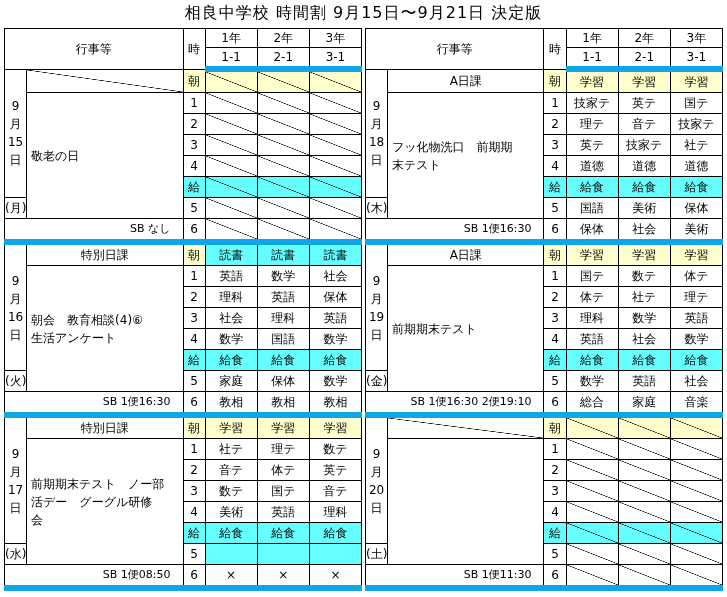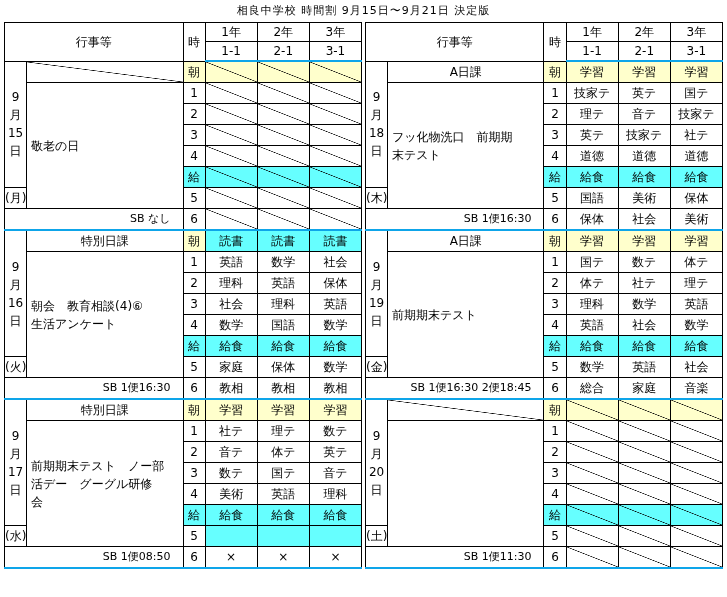--- a/index.html
+++ b/index.html
@@ -6,21 +6,21 @@
   body{
     width:727px;height:597px;
     background:#ffffff;
     font-family:"DejaVu Sans","Liberation Sans",sans-serif;
     font-size:12px;
     color:#000;
     overflow:hidden;
   }
   #title{
     text-align:center;
-    font-size:11px;
+    font-size:16px;
     letter-spacing:1px;
     padding:3px 0 4px 0;
   }
   #sheet{
     position:relative;
     width:719px;
     margin:0 auto;
     display:flex;
     gap:0;
   }
@@ -61,21 +61,21 @@
     position:relative;
   }
   .slash::after{
     content:"";
     position:absolute;
     left:0;top:0;right:0;bottom:0;
     background:linear-gradient(to top right, transparent calc(50% - 0.6px), #000 50%, transparent calc(50% + 0.6px));
   }
   .hdr-top{height:18px;}
   .hdr-bot{height:18px;}
-  .bold-b{border-bottom:2px solid #0ea5e9;}
+  .bold-b{border-bottom:6px solid #0ea5e9;}
   .sbrow{text-align:right;padding-right:12px;}
 </style>
 </head>
 <body>
 
 <div id="title">相良中学校  時間割  9月15日〜9月21日  決定版</div>
 
 <div id="sheet">
   <table class="half">
     <colgroup>
@@ -376,21 +376,21 @@
           <td class="cyan">給食</td>
         </tr>
         <tr>
           <td class="datecell">(金)</td>
           <td class="white">5</td>
           <td class="white">数学</td>
           <td class="white">英語</td>
           <td class="white">社会</td>
         </tr>
         <tr>
-          <td colspan="2" class="sbrow small bold-b">SB  1便16:30  2便18:45</td>
+          <td colspan="2" class="sbrow small bold-b">SB  1便16:30  2便19:10</td>
           <td class="white bold-b">6</td>
           <td class="white bold-b">総合</td>
           <td class="white bold-b">家庭</td>
           <td class="white bold-b">音楽</td>
         </tr>
         <tr>
           <td rowspan="6" class="datecell">9<br>月<br>20<br>日</td>
           <td class="slash ev-c"></td>
           <td class="yel">朝</td>
           <td class="slash yel"></td>

